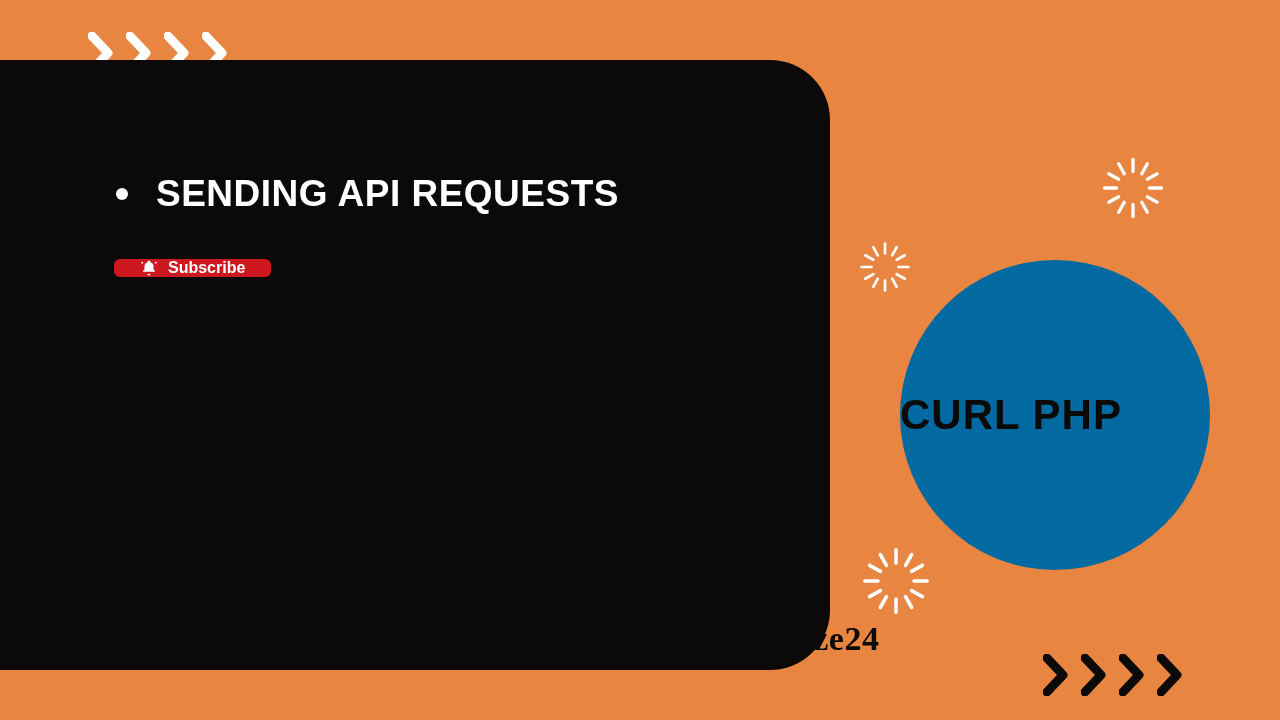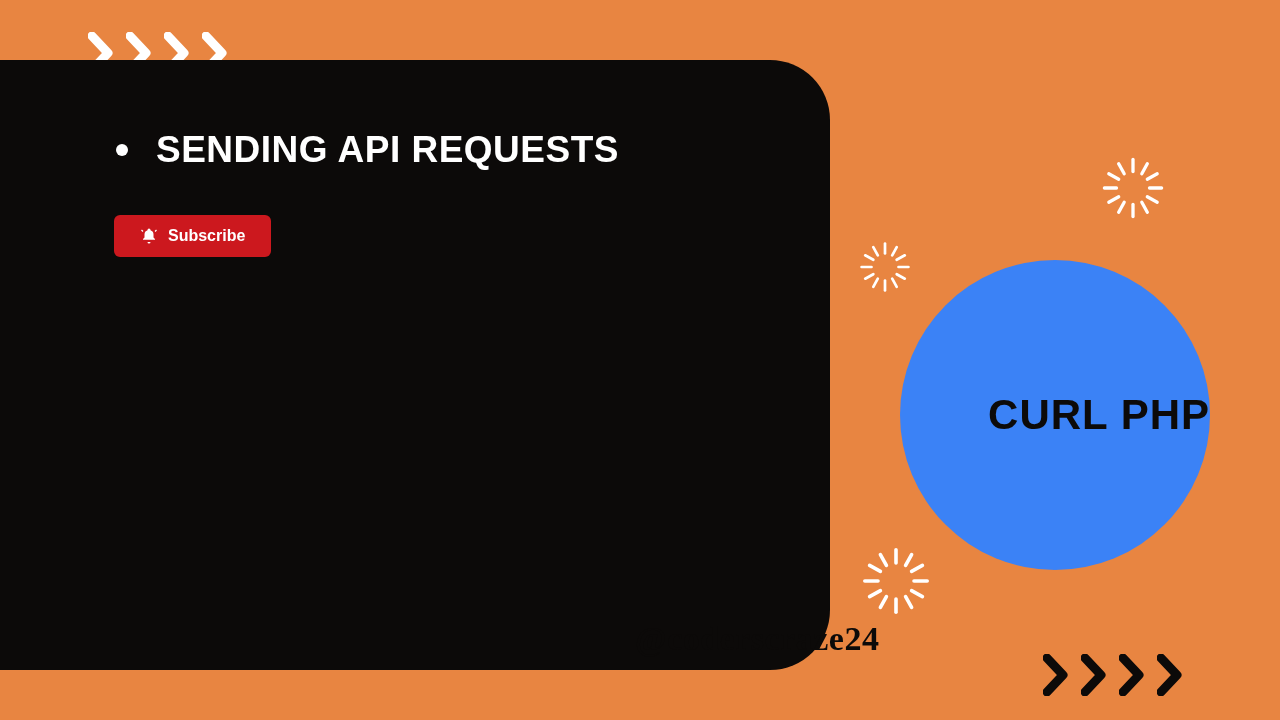--- a/index.html
+++ b/index.html
@@ -50,61 +50,62 @@
     font-size: 37px;
     line-height: 1.1;
     letter-spacing: 0.5px;
     font-family: Arial, "Arial Black", sans-serif;
   }
   .bullets li {
     position: relative;
     padding-left: 46px;
     margin-bottom: 36px;
     text-transform: uppercase;
+    margin-top: 44px;
   }
   .bullets li::before {
     content: "";
     position: absolute;
     left: 6px;
     top: 14px;
     width: 12px;
     height: 12px;
     background: #fff;
     border-radius: 50%;
   }
   .subscribe {
     display: inline-flex;
     align-items: center;
     gap: 10px;
     background: #cc181e;
     color: #fff;
     font-size: 16px;
     font-weight: 700;
-    padding: 12px 26px;
+    padding: 0 26px;
     border-radius: 6px;
     border: none;
     margin-top: 8px;
     margin-left: 4px;
     cursor: pointer;
   }
   .subscribe .bell {
     width: 18px;
     height: 18px;
   }
   .circle {
     position: absolute;
     right: 70px;
     top: 260px;
     width: 310px;
     height: 310px;
-    background: #3b82f6;
+    background: #0369a1;
     border-radius: 50%;
     display: flex;
     align-items: center;
-    justify-content: flex-end;
+    justify-content: flex-start;
   }
   .circle-text {
     color: #0c0a09;
     font-weight: 900;
     font-size: 42px;
     letter-spacing: 1px;
     font-family: Arial, "Arial Black", sans-serif;
   }
   .handle {
     position: absolute;

